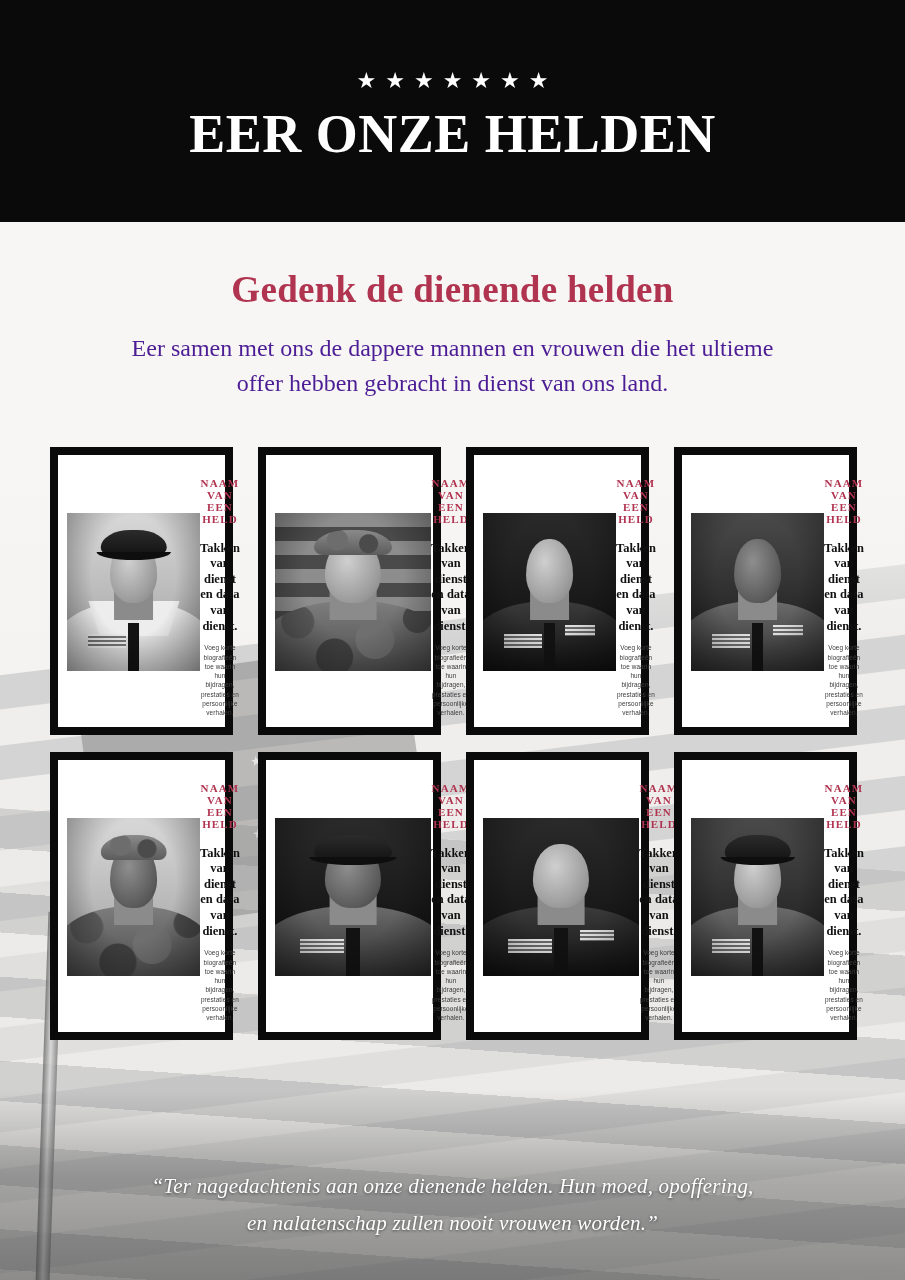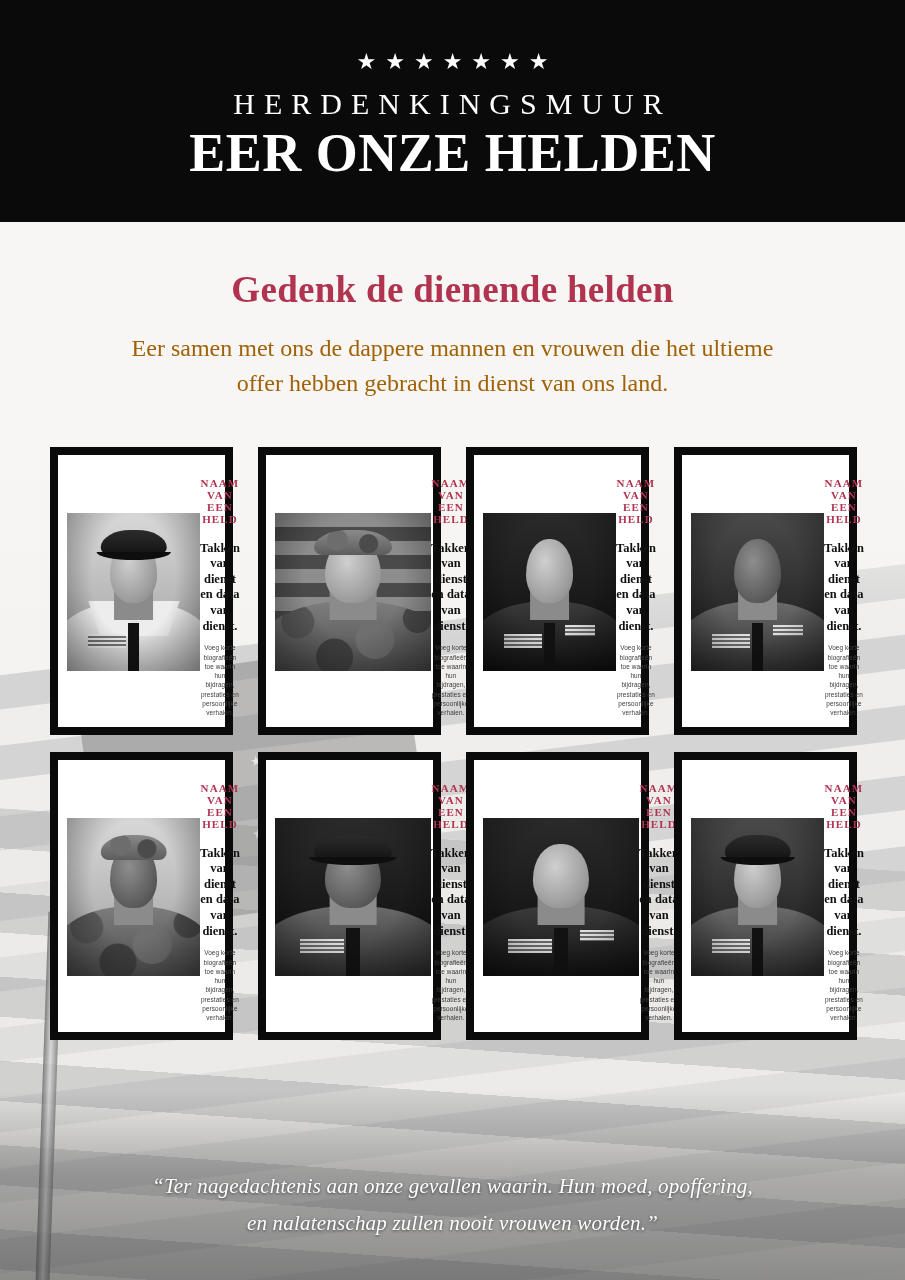--- a/index.html
+++ b/index.html
@@ -138,21 +138,21 @@
     margin: 46px 0 0;
     color: #b0344f;
     font-family: "Liberation Serif", serif;
     font-weight: bold;
     font-size: 37px;
     letter-spacing: 0.3px;
   }
   .intro p {
     margin: 20px auto 8px;
     width: 660px;
-    color: #a16207;
+    color: #4c1d95;
     font-family: "Liberation Serif", serif;
     font-size: 24px;
     line-height: 1.45;
   }
 
   
   .grid {
     position: absolute;
     left: 50px;
     top: 447px;
@@ -346,21 +346,20 @@
 <div class="header">
   <div class="stars">
     <span>★</span>
     <span>★</span>
     <span>★</span>
     <span>★</span>
     <span>★</span>
     <span>★</span>
     <span>★</span>
   </div>
-  <div class="kicker">Herdenkingsmuur</div>
   <div class="main-title">Eer onze helden</div>
 </div>
 
 <div class="flag-bg">
   <div class="stripes"></div>
   <div class="stripes2"></div>
   <div class="canton">
     <span class="st" style="left:18px;top:22px;">★</span>
     <span class="st" style="left:72px;top:40px;">★</span>
     <span class="st" style="left:128px;top:18px;">★</span>
@@ -562,16 +561,16 @@
         <p class="hero-bio">Voeg korte biografieën toe waarin hun bijdragen, prestaties en persoonlijke verhalen.</p>
       </div>
     </div>
   </div>
 
 </div>
 
 <div class="quote-shade"></div>
 <div class="quote">
   <div class="quote-inner">
-    <div>“Ter nagedachtenis aan onze gevallen waarin. Hun moed, opoffering,</div>
+    <div>“Ter nagedachtenis aan onze dienende helden. Hun moed, opoffering,</div>
     <div>en nalatenschap zullen nooit vrouwen worden.”</div>
   </div>
 </div>
 
 </body></html>

